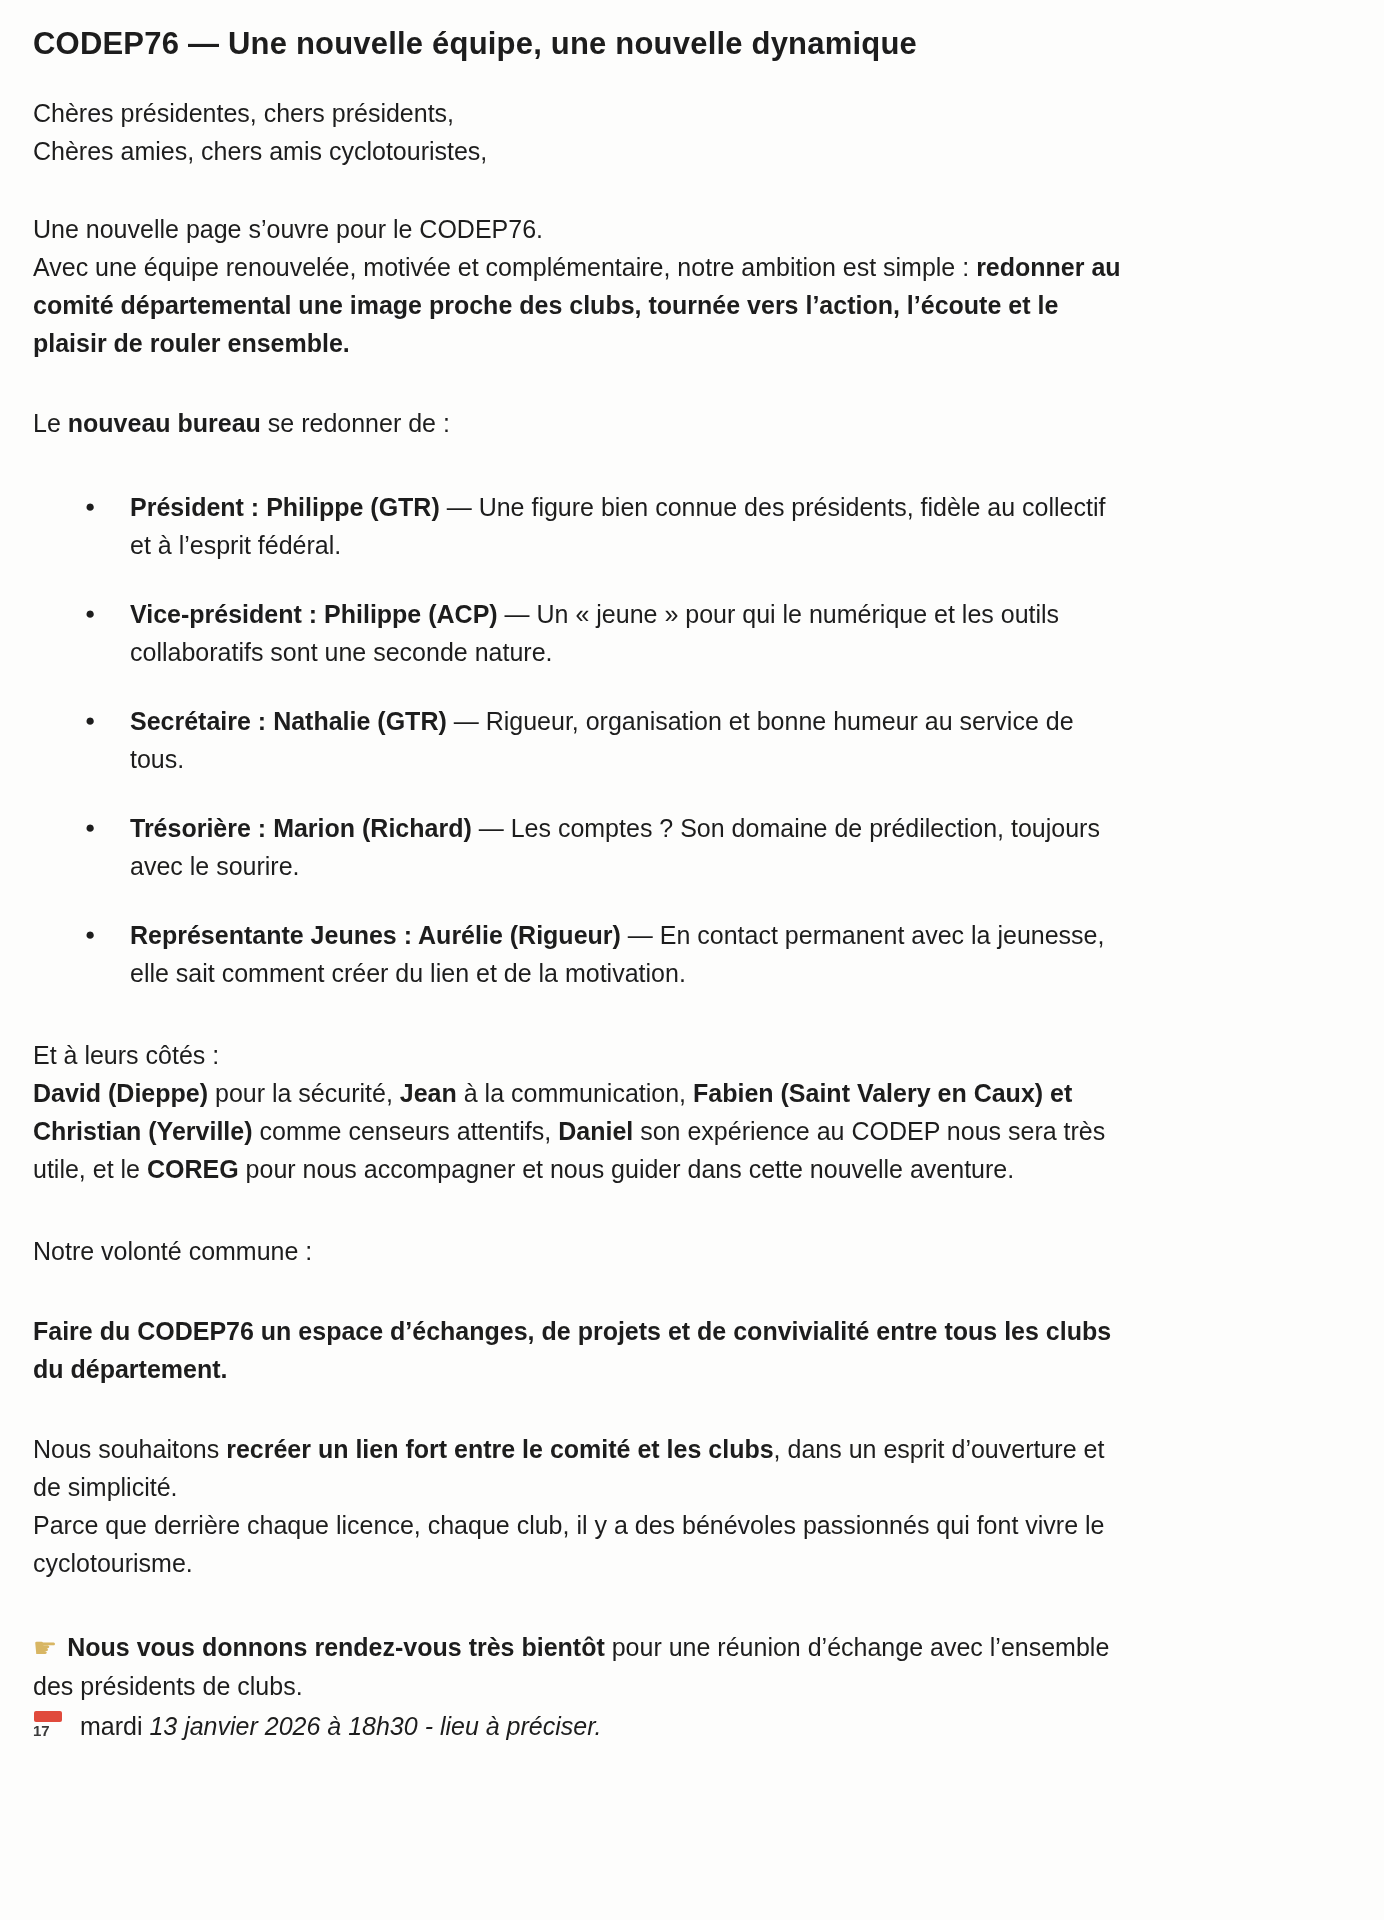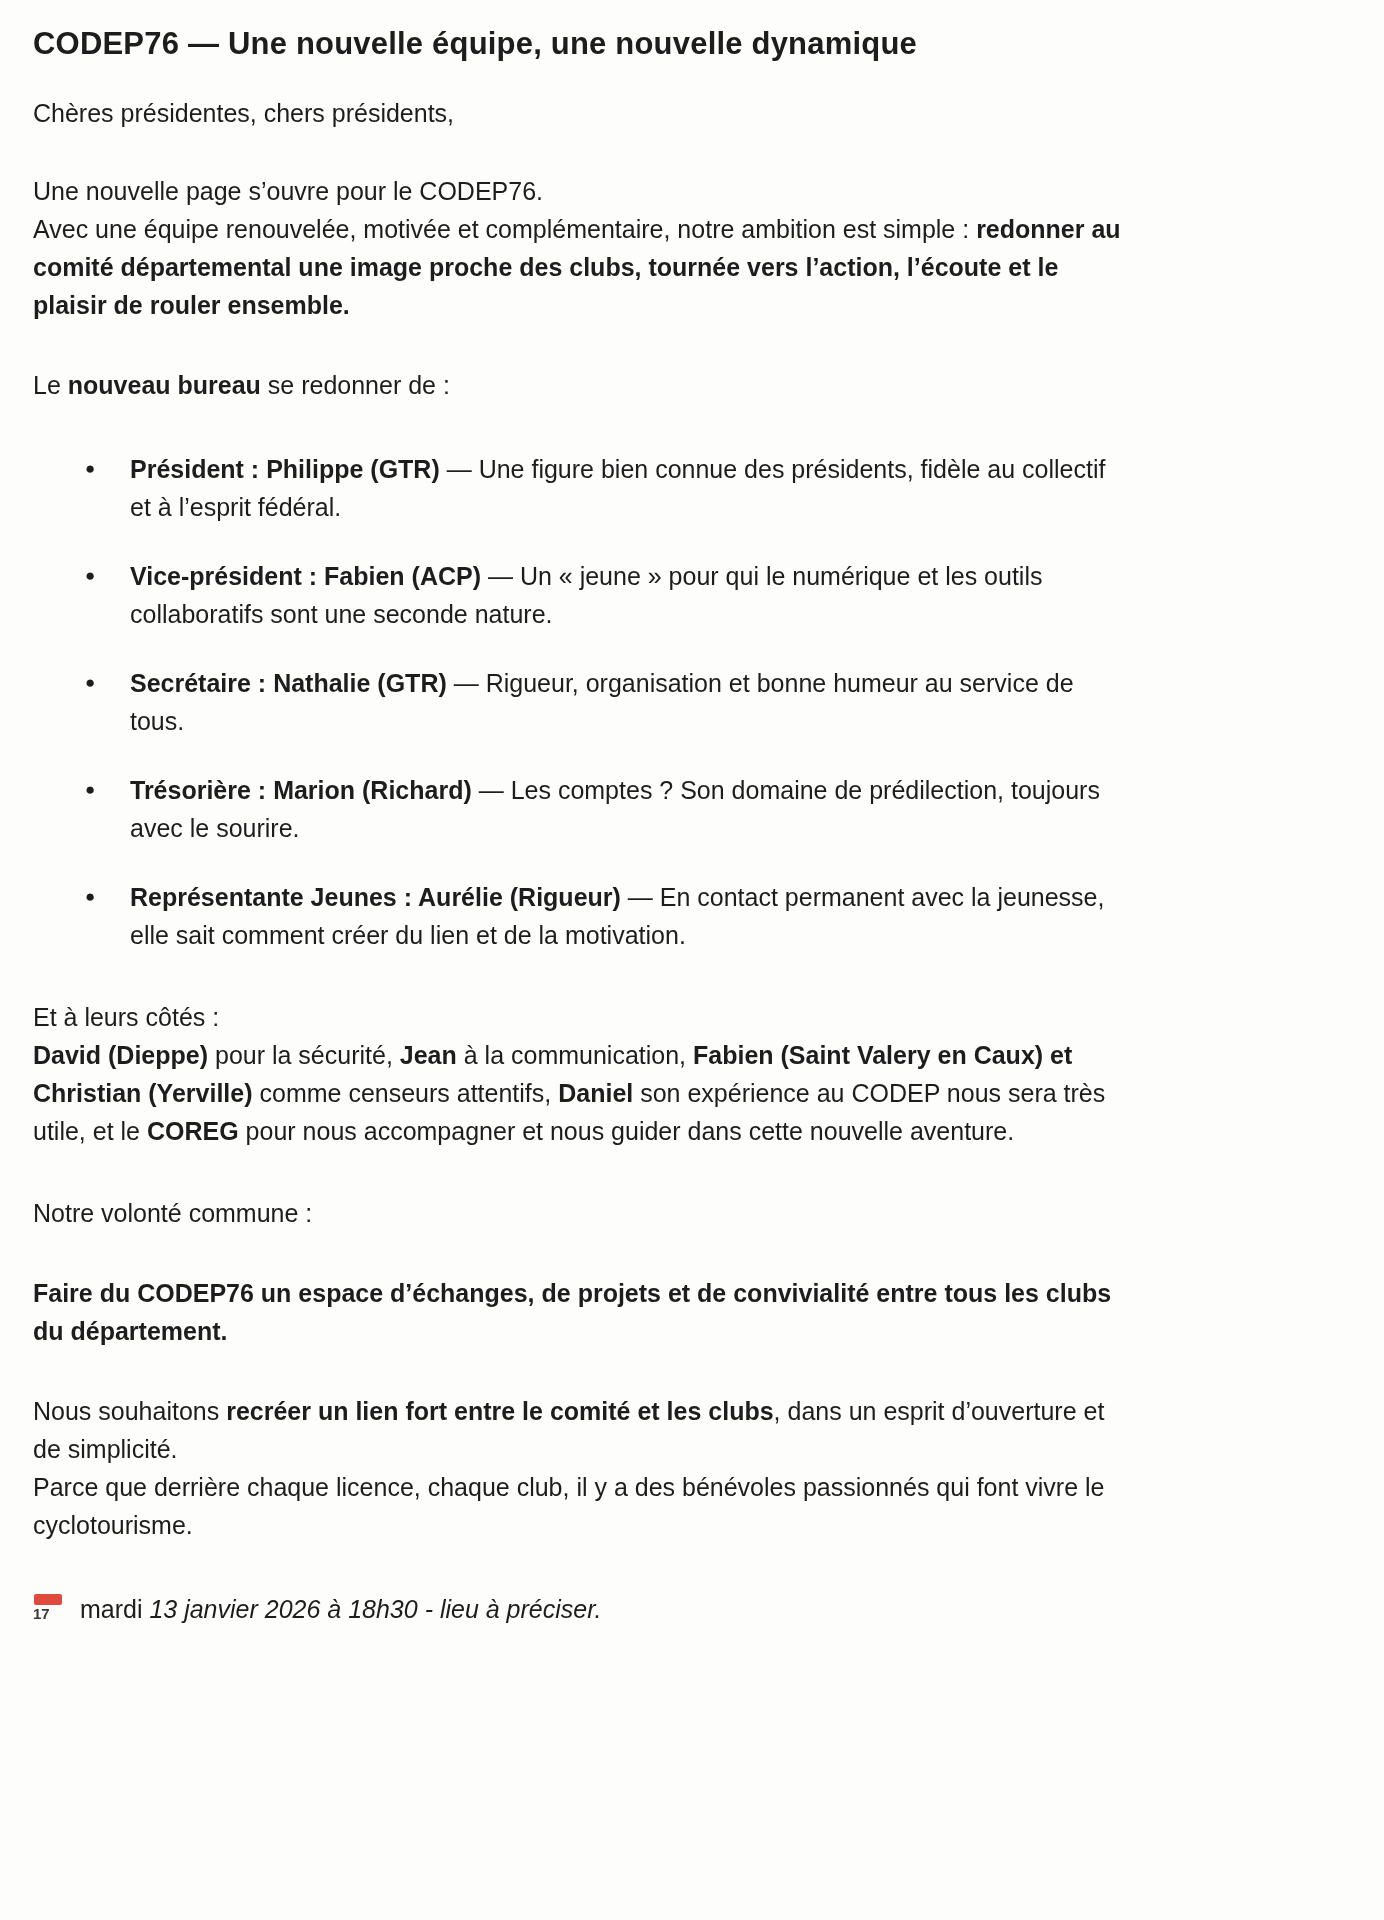--- a/index.html
+++ b/index.html
@@ -83,34 +83,34 @@
   .closing{margin-bottom:50px;}
   .signature{font-weight:bold;margin-bottom:0;}
 </style>
 </head>
 <body>
 
 <div class="page">
 
   <h1 class="doc-title">CODEP76 — Une nouvelle équipe, une nouvelle dynamique</h1>
 
-  <p class="block" style="margin-bottom:40px"><span>Chères présidentes, chers présidents,</span><br></p>
+  <p class="block" style="margin-bottom:40px"><span>Chères présidentes, chers présidents,</span><br><span> Chères amies, chers amis cyclotouristes,</span></p>
 
   <p class="block"><span>Une nouvelle page s’ouvre pour le CODEP76.</span><br><span> Avec une équipe renouvelée, motivée et complémentaire, notre ambition est simple : </span><span class="b">redonner au comité départemental une image proche des clubs, tournée vers l’action, l’écoute et le plaisir de rouler ensemble.</span></p>
 
   <p class="block" style="margin-bottom:46px"><span>Le </span><span class="b">nouveau bureau</span><span> se redonner de :</span></p>
 
   <ul class="bureau">
     <li>
       <span class="marker">●</span>
       <span class="li-text"><span class="b">Président : Philippe (GTR)</span><span> — Une figure bien connue des présidents, fidèle au collectif et à l’esprit fédéral.</span></span>
     </li>
     <li>
       <span class="marker">●</span>
-      <span class="li-text"><span class="b">Vice-président : Fabien (ACP)</span><span> — Un « jeune » pour qui le numérique et les outils collaboratifs sont une seconde nature.</span></span>
+      <span class="li-text"><span class="b">Vice-président : Philippe (ACP)</span><span> — Un « jeune » pour qui le numérique et les outils collaboratifs sont une seconde nature.</span></span>
     </li>
     <li>
       <span class="marker">●</span>
       <span class="li-text"><span class="b">Secrétaire : Nathalie (GTR)</span><span> — Rigueur, organisation et bonne humeur au service de tous.</span></span>
     </li>
     <li>
       <span class="marker">●</span>
       <span class="li-text"><span class="b">Trésorière : Marion (Richard)</span><span> — Les comptes ? Son domaine de prédilection, toujours avec le sourire.</span></span>
     </li>
     <li>
@@ -120,20 +120,23 @@
   </ul>
 
   <p class="block" style="margin-bottom:44px"><span>Et à leurs côtés :</span><br><span class="b">David (Dieppe)</span><span> pour la sécurité, </span><span class="b">Jean</span><span> à la communication, </span><span class="b">Fabien (Saint Valery en Caux) et Christian (Yerville)</span><span> comme censeurs attentifs, </span><span class="b">Daniel</span><span> son expérience au CODEP nous sera très utile, et le </span><span class="b">COREG</span><span> pour nous accompagner et nous guider dans cette nouvelle aventure.</span></p>
 
   <p class="block" style="margin-bottom:42px"><span>Notre volonté commune :</span></p>
 
   <p class="block mission"><span class="b">Faire du CODEP76 un espace d’échanges, de projets et de convivialité entre tous les clubs du département.</span></p>
 
   <p class="block" style="margin-bottom:46px"><span>Nous souhaitons </span><span class="b">recréer un lien fort entre le comité et les clubs</span><span>, dans un esprit d’ouverture et de simplicité.</span><br><span> Parce que derrière chaque licence, chaque club, il y a des bénévoles passionnés qui font vivre le cyclotourisme.</span></p>
 
+  <p class="block tight">
+    <span class="hand">☛</span><span><span class="b">Nous vous donnons rendez-vous très bientôt</span><span> pour une réunion d’échange avec l’ensemble des présidents de clubs.</span></span>
+  </p>
 
   <p class="block" style="margin-bottom:44px">
     <span class="cal">
       <span class="cal-top"></span>
       <span class="cal-day">17</span>
     </span><span><span> mardi </span><span class="i">13 janvier 2026  à  18h30 - lieu à préciser.</span></span>
   </p>
 
 
 

